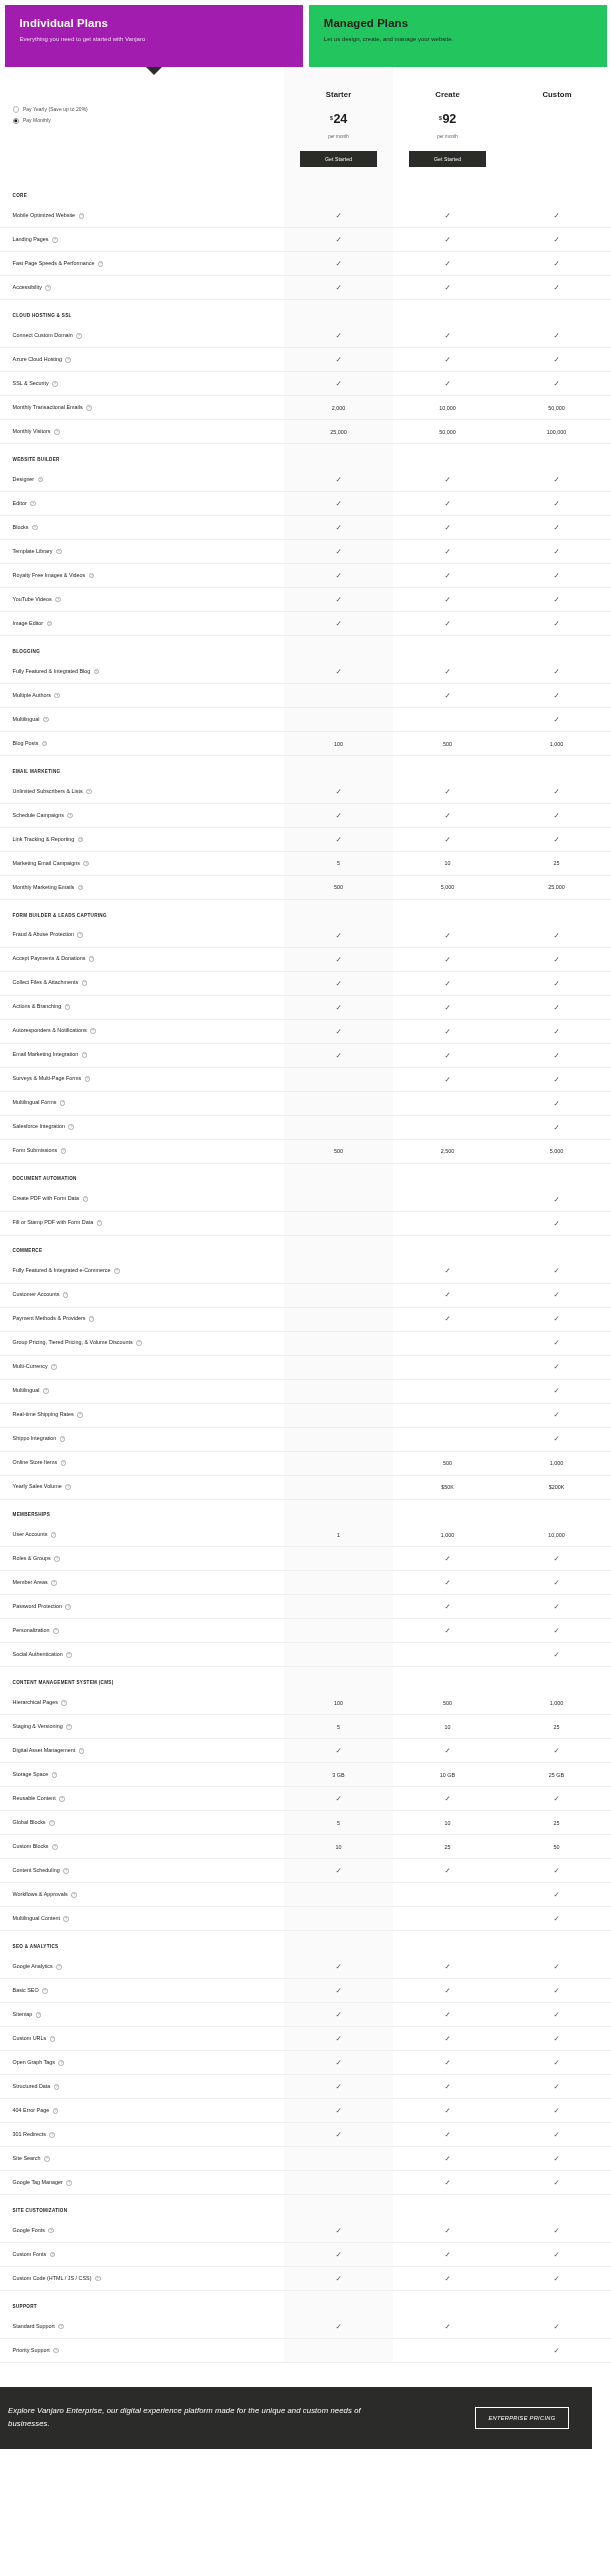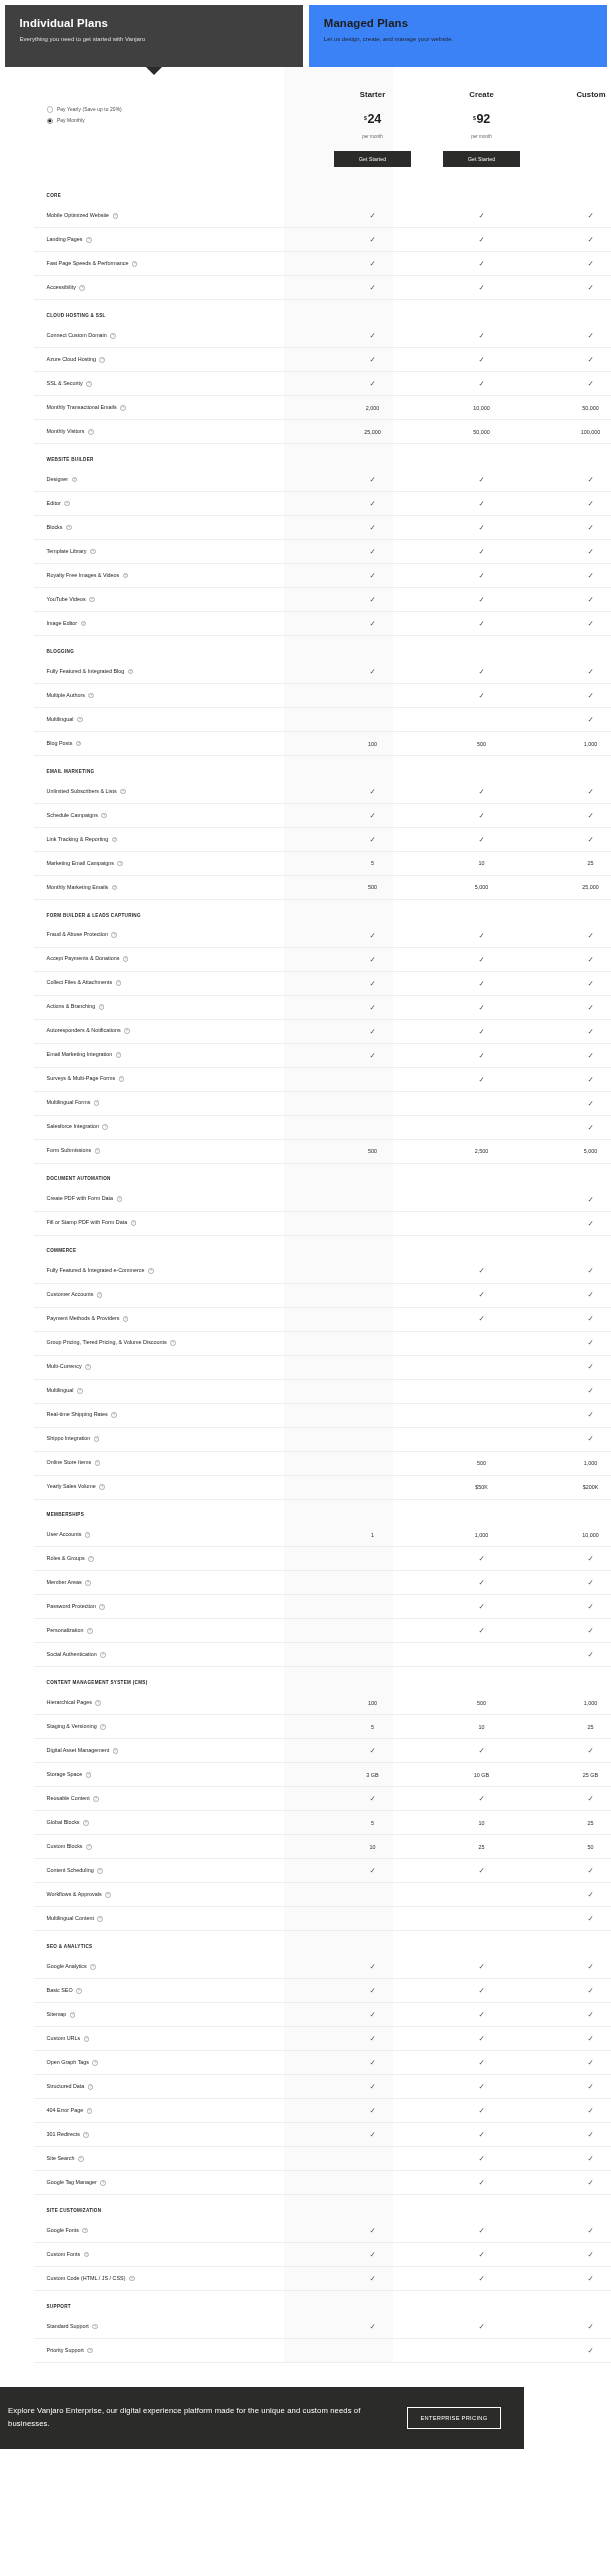--- a/index.html
+++ b/index.html
@@ -19,56 +19,55 @@
     height: 67px;
     gap: 5.7px;
     padding: 4.6px 4.6px 0 4.6px;
   }
   .banner {
     flex: 1;
     padding: 12.6px 15px 0 15px;
     position: relative;
   }
   .banner-dark {
-    background: #404040;
+    background: #a21caf;
     color: #ffffff;
   }
   .banner-dark::after {
     content: "";
     position: absolute;
     left: 50%;
     bottom: -8px;
     transform: translateX(-50%);
     width: 0; height: 0;
     border-left: 8.6px solid transparent;
     border-right: 8.6px solid transparent;
     border-top: 8.6px solid #2b2b29;
   }
   .banner-light {
-    background: #3b82f6;
+    background: #22c55e;
     color: #1d1d1d;
   }
   .banner-title {
     font-size: 11.4px;
     font-weight: 700;
     letter-spacing: 0.1px;
     margin-bottom: 5.7px;
   }
   .banner-sub {
     font-size: 6px;
     line-height: 1.5;
     opacity: .82;
   }
   .banner-light .banner-sub { opacity: .95; }
 
   
   .pricing-wrap {
     position: relative;
     width: 608px;
-    padding-left: 34px;
   }
   
   .plus-band {
     position: absolute;
     left: 284px;
     top: 0;
     width: 109px;
     bottom: 0;
     background: #fafafa;
     z-index: 0;
@@ -221,26 +220,27 @@
     font-size: 7.4px;
     line-height: 1;
     display: inline-block;
   }
 
   
   .footer-cta {
     margin-top: 24px;
     background: #2b2b29;
     color: #fff;
-    width: 524px;
+    width: 592px;
     min-height: 62px;
     display: flex;
     align-items: center;
     justify-content: space-between;
     padding: 11.4px 23px 11.4px 8px;
+    font-style: italic;
   }
   .footer-text {
     font-size: 7.7px;
     line-height: 1.65;
     max-width: 377px;
     letter-spacing: 0.1px;
   }
   .footer-btn {
     border: 0.6px solid #ffffff;
     color: #ffffff;

